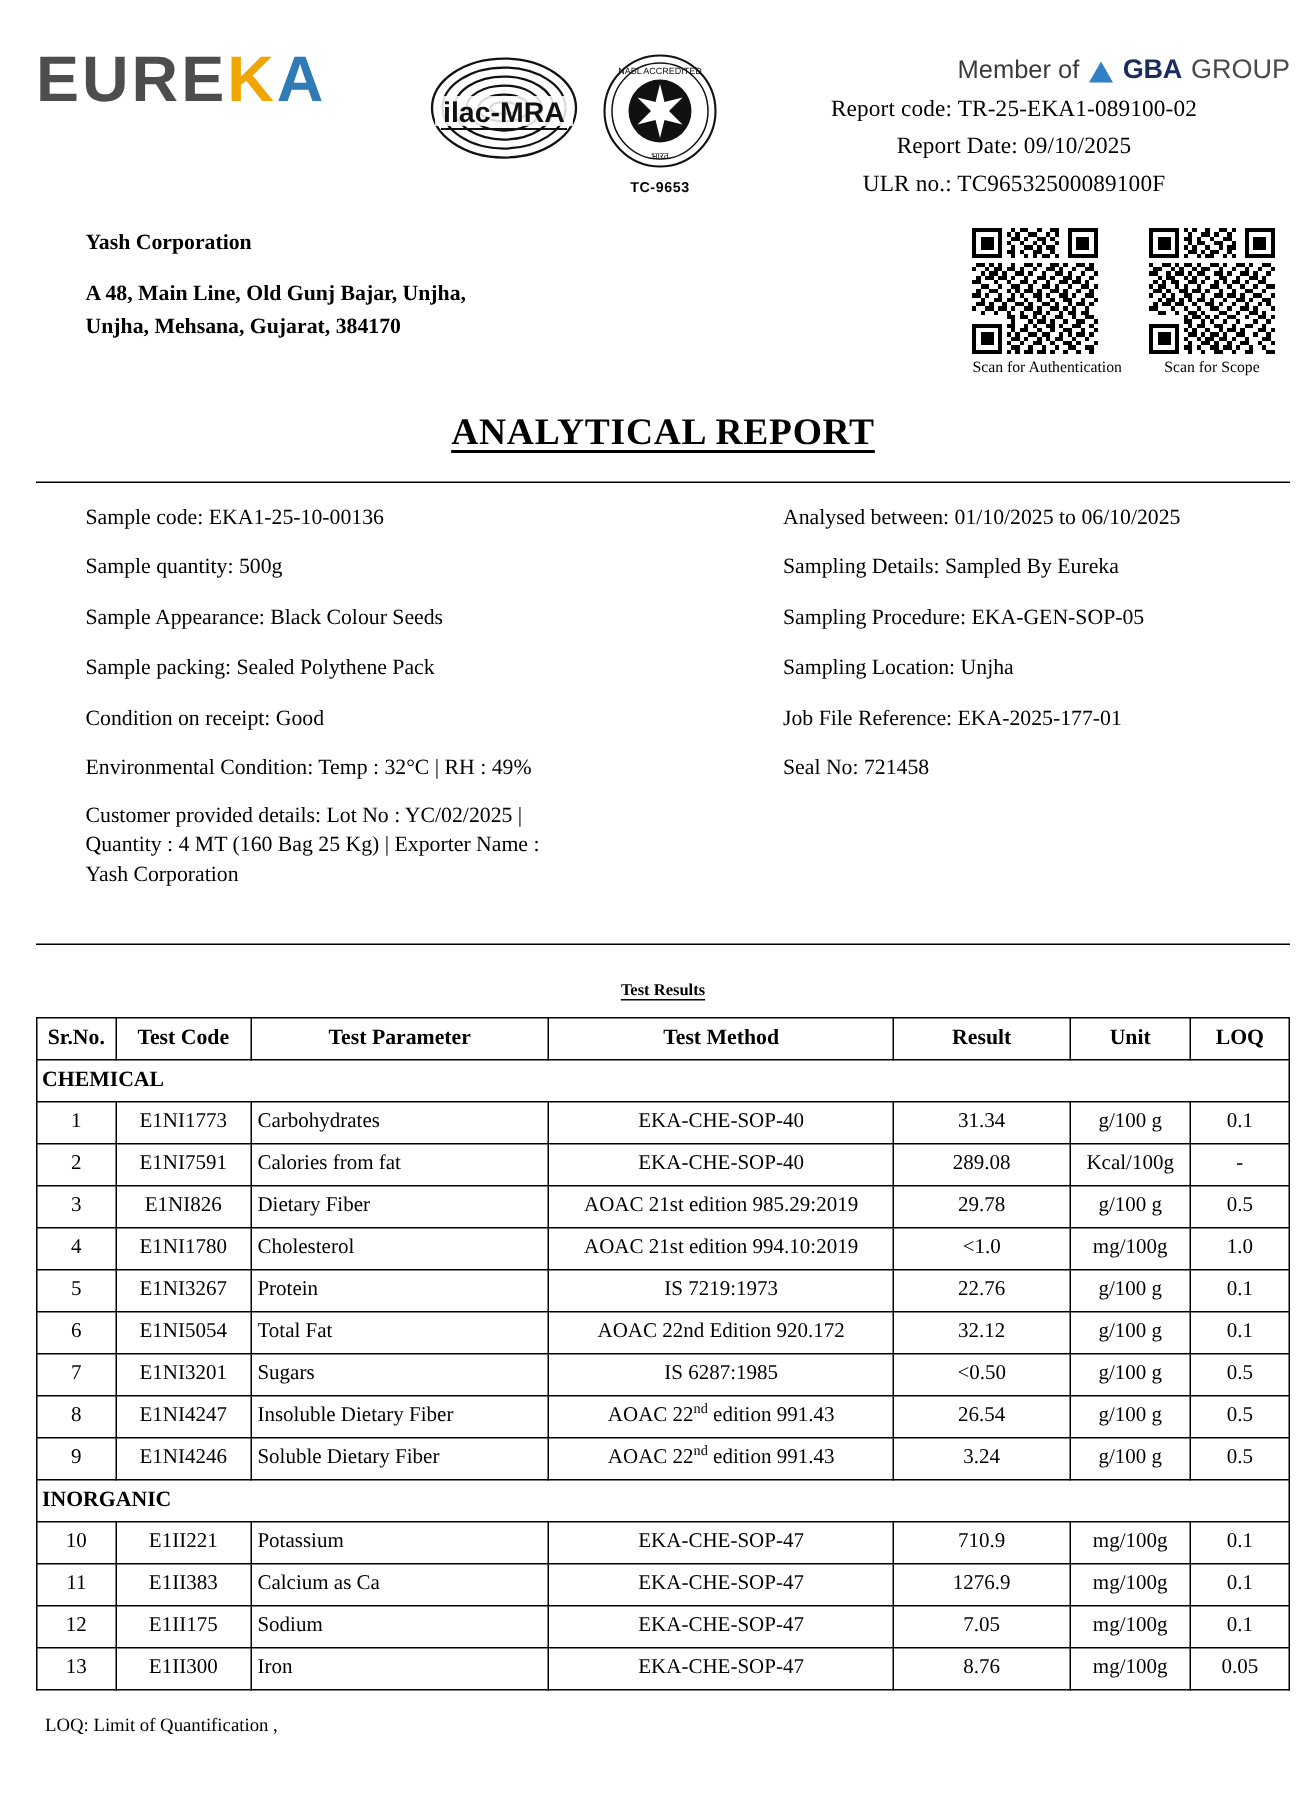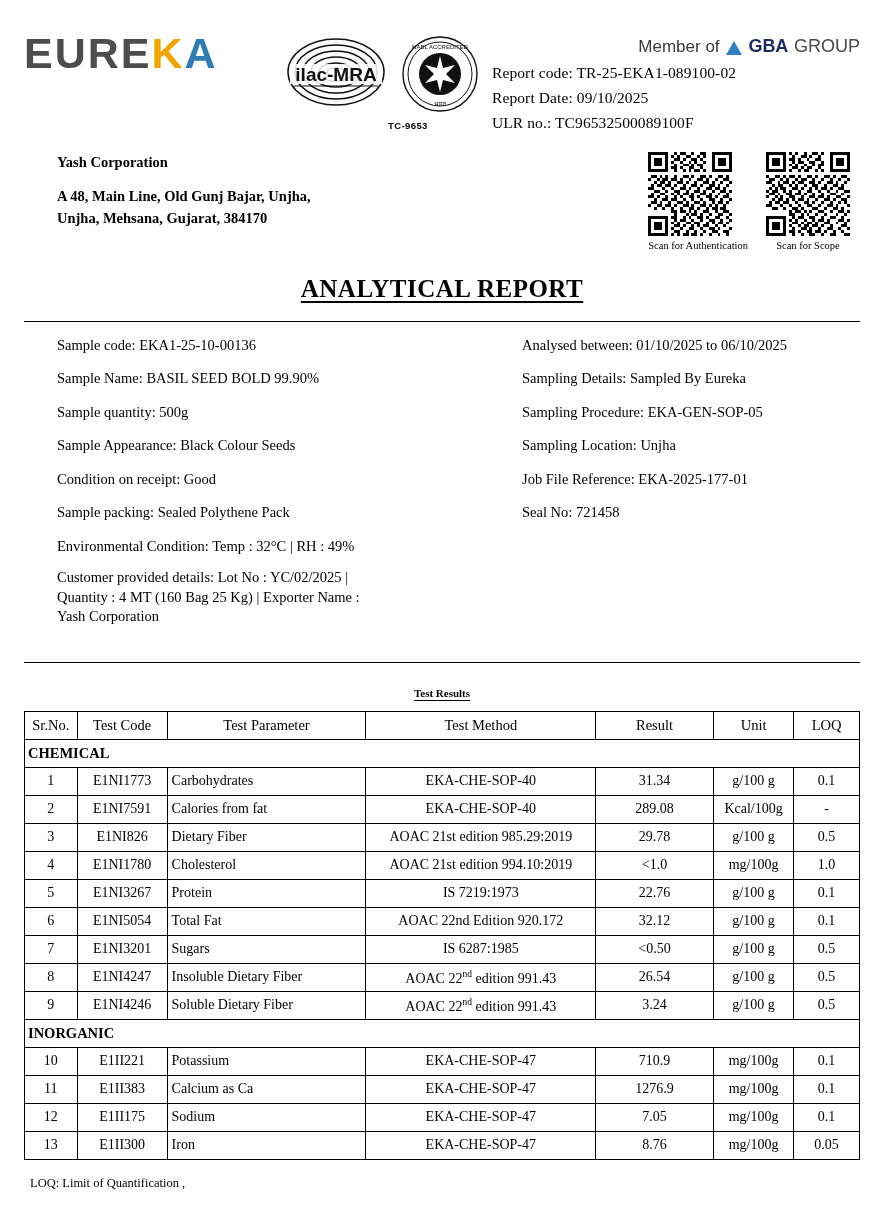--- a/index.html
+++ b/index.html
@@ -56,34 +56,34 @@
   }
   .ilac {
     width: 104px;
     height: 80px;
     position: relative;
   }
   .ilac svg { display:block; }
   .nabl {
     width: 104px;
     height: 96px;
-    text-align: left;
+    text-align: center;
     position: relative;
   }
   .nabl svg { display:block; margin: 0 auto; }
   .nabl .tc {
     font-family: "Liberation Sans", sans-serif;
     font-size: 9.5px;
     font-weight: bold;
     letter-spacing: .4px;
     margin-top: 2px;
   }
 
   .header-right {
-    text-align: left;
+    text-align: center;
     padding-top: 18px;
     flex: 1;
   }
   .member-line {
     font-family: "Liberation Sans", sans-serif;
     font-size: 17px;
     color: #3a3a3a;
     display: flex;
     justify-content: flex-end;
     align-items: center;
@@ -188,21 +188,21 @@
     width: 100%;
     border-collapse: collapse;
     font-size: 14px;
   }
   table.results th, table.results td {
     border: 1px solid #000;
     padding: 3px 4px;
     height: 21px;
   }
   table.results th {
-    font-weight: normal;
+    font-weight: bold;
     text-align: center;
     font-size: 14.5px;
   }
   td.c { text-align: center; }
   td.l { text-align: left; padding-left: 5px; }
   tr.group td {
     font-weight: bold;
     text-align: left;
     padding-left: 3px;
     font-size: 14.5px;
@@ -757,25 +757,24 @@
       </div>
     </div>
   </div>
 
   <h1 class="report-title">ANALYTICAL REPORT</h1>
   <div class="rule"></div>
 
   <div class="info">
     <div class="info-col left">
       <p>Sample code: EKA1-25-10-00136</p>
-      <p>Sample Name: BASIL SEED BOLD 99.90%</p>
       <p>Sample quantity: 500g</p>
       <p>Sample Appearance: Black Colour Seeds</p>
+      <p>Sample packing: Sealed Polythene Pack</p>
       <p>Condition on receipt: Good</p>
-      <p>Sample packing: Sealed Polythene Pack</p>
       <p>Environmental Condition: Temp : 32°C | RH : 49%</p>
       <p class="tight">
         <span>Customer provided details: Lot No : YC/02/2025 |</span><br>
         <span>Quantity : 4 MT (160 Bag  25 Kg) | Exporter Name :</span><br>
         <span>Yash Corporation</span>
       </p>
     </div>
     <div class="info-col right">
       <p>Analysed between: 01/10/2025 to 06/10/2025</p>
       <p>Sampling Details: Sampled By Eureka</p>

